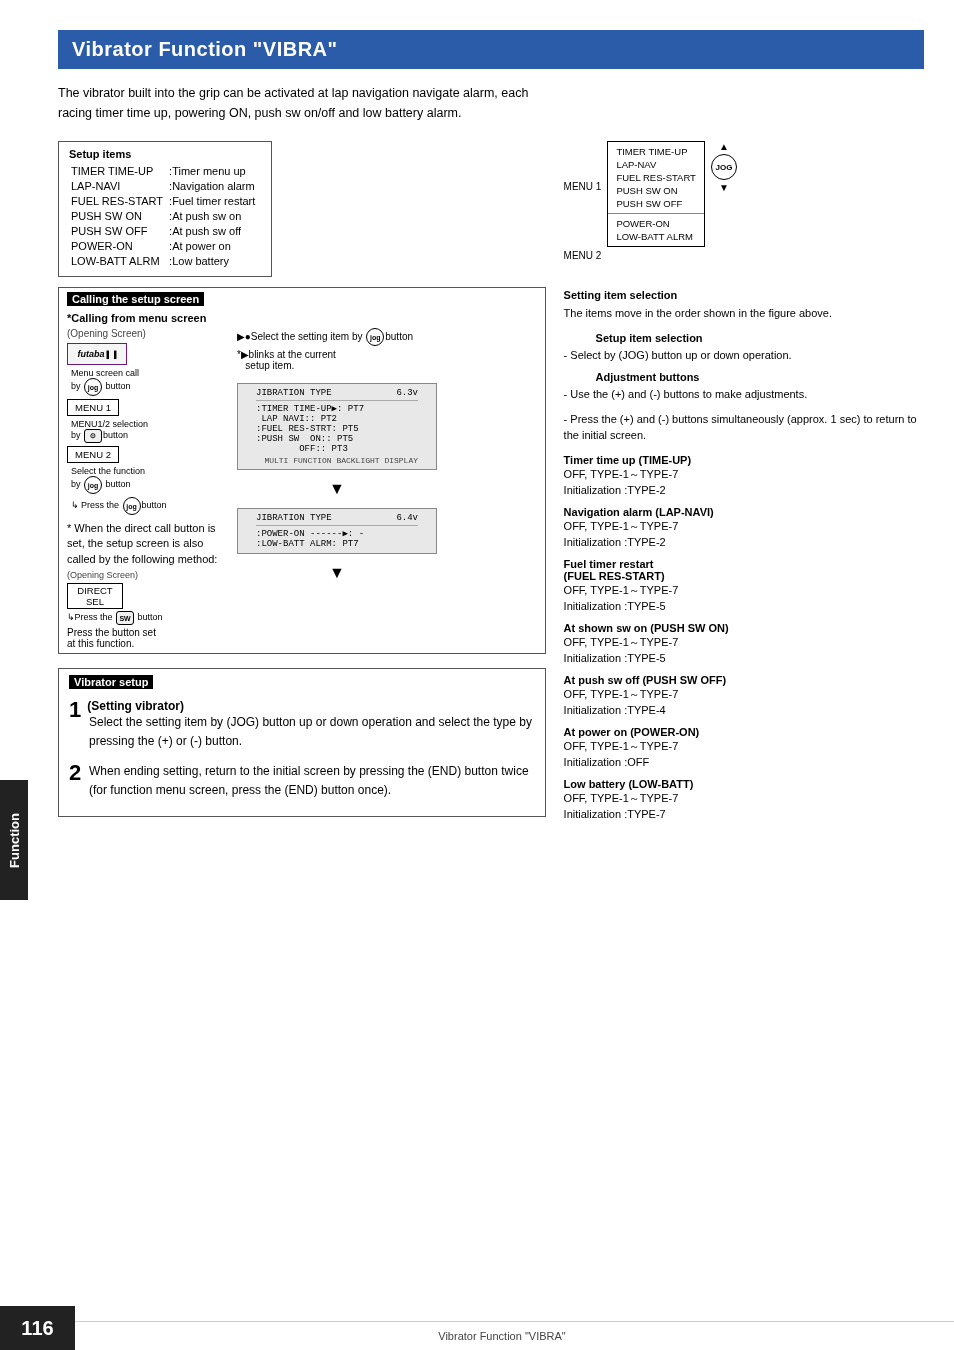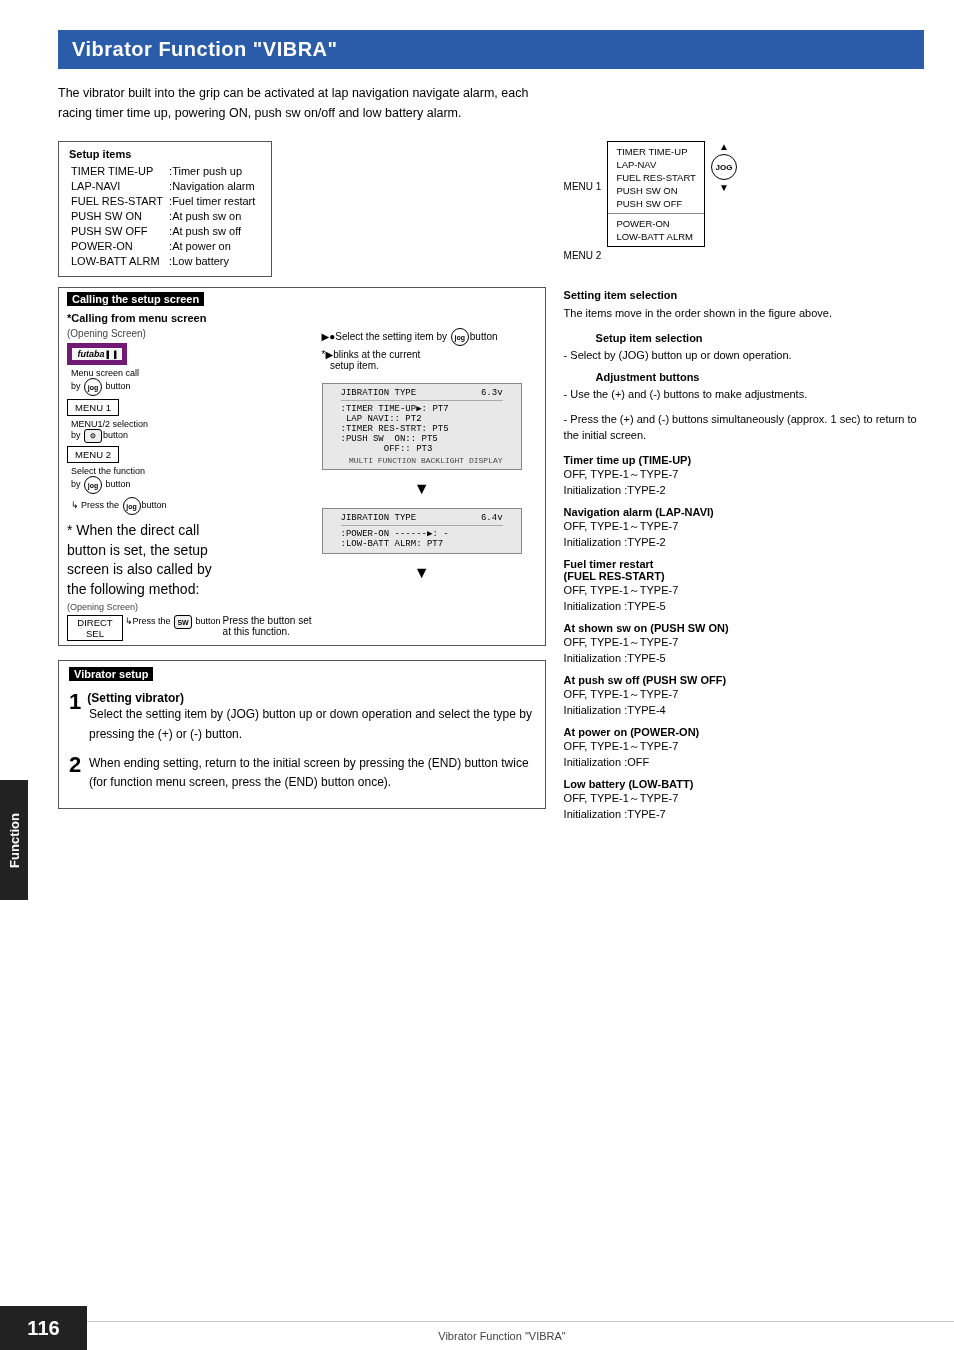--- a/index.html
+++ b/index.html
@@ -40,21 +40,21 @@
       writing-mode: vertical-rl;
       text-orientation: mixed;
       transform: rotate(180deg);
     }
 
     
     .page-number-box {
       position: absolute;
       left: 0;
       bottom: 0;
-      width: 87px;
+      width: 75px;
       height: 44px;
       background: #222;
       display: flex;
       align-items: center;
       justify-content: center;
     }
     .page-number-box span {
       color: #fff;
       font-size: 20px;
       font-weight: bold;
@@ -139,21 +139,21 @@
     .calling-section-title {
       font-weight: bold;
       font-size: 11px;
       margin-bottom: 4px;
     }
     .calling-opening {
       font-size: 10px;
       color: #444;
     }
     .futaba-logo {
-      border: 5px solid #701a75;
+      border: 1px solid #701a75;
       background: #f5f5f5;
       padding: 2px 5px;
       font-size: 10px;
       font-weight: bold;
       font-style: italic;
       width: 60px;
       height: 22px;
       display: flex;
       align-items: center;
       justify-content: center;
@@ -408,21 +408,21 @@
 
       <div class="left-col">
 
         
         <div class="setup-items-box">
           <div class="box-title">Setup items</div>
           <table>
             <tbody>
                 <tr>
               <td>TIMER TIME-UP</td>
-              <td>:Timer push up</td>
+              <td>:Timer menu up</td>
             </tr>
             <tr>
               <td>LAP-NAVI</td>
               <td>:Navigation alarm</td>
             </tr>
             <tr>
               <td>FUEL RES-START</td>
               <td>:Fuel timer restart</td>
             </tr>
             <tr>
@@ -474,26 +474,26 @@
                   <div class="menu-box">MENU 2</div>
                   <div style="font-size:9px; margin-left:4px;">
                     Select the function<br>by <span class="jog-inline">jog</span> button
                   </div>
                   <div style="font-size:9px; margin-left:4px;">
                     ↳ Press the <span class="jog-inline">jog</span>button
                   </div>
                 </div>
               </div>
 
-              <div style="font-size:14px; margin-top:6px; max-width:160px; line-height:1.4;">
+              <div style="font-size:11px; margin-top:6px; max-width:160px; line-height:1.4;">
                 * When the direct call button is set, the setup screen is also called by the following method:
               </div>
               <div style="font-size:9px; color:#444; margin-top:3px;">(Opening Screen)</div>
               <div style="display:flex; gap:6px; align-items:flex-start; margin-top:3px;">
-                <div style="display:flex; gap:2px;">
+                <div style="display:flex; flex-direction:column; gap:2px;">
                   <div class="direct-sel-box">DIRECT SEL</div>
                   <div style="font-size:9px;">
                     ↳Press the <span class="btn-inline">SW</span> button
                   </div>
                   <div style="font-size:10px;" class="press-btn-label">
                     Press the button set<br>at this function.
                   </div>
                 </div>
               </div>
             </div>
@@ -507,21 +507,21 @@
               </div>
 
               <div class="lcd-area">
                 <div class="lcd-screen">
                   <div style="display:flex; justify-content:space-between; border-bottom:1px solid #aaa; padding-bottom:2px; margin-bottom:2px;">
                     <span>JIBRATION TYPE</span>
                     <span>6.3v</span>
                   </div>
                   <div>:TIMER TIME-UP▶: PT7</div>
                   <div>&nbsp;LAP NAVI:: PT2</div>
-                  <div>:TIMER RES-STRT: PT5</div>
+                  <div>:FUEL RES-STRT: PT5</div>
                   <div>:PUSH SW&nbsp; ON:: PT5</div>
                   <div>&nbsp;&nbsp;&nbsp;&nbsp;&nbsp;&nbsp;&nbsp;&nbsp;OFF:: PT3</div>
                   <div class="lcd-screen-title">MULTI FUNCTION BACKLIGHT DISPLAY</div>
                 </div>
                 <div class="down-arrow">▼</div>
 
                 <div class="lcd-screen">
                   <div style="display:flex; justify-content:space-between; border-bottom:1px solid #aaa; padding-bottom:2px; margin-bottom:2px;">
                     <span>JIBRATION TYPE</span>
                     <span>6.4v</span>

